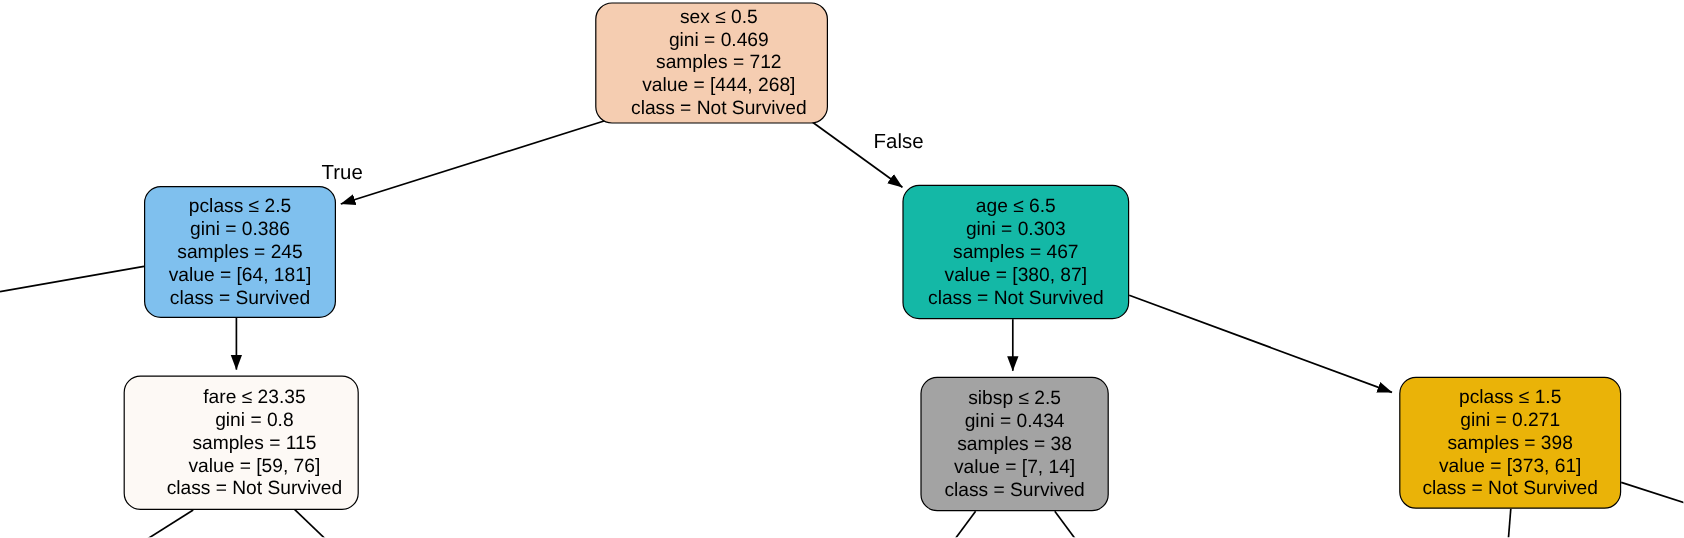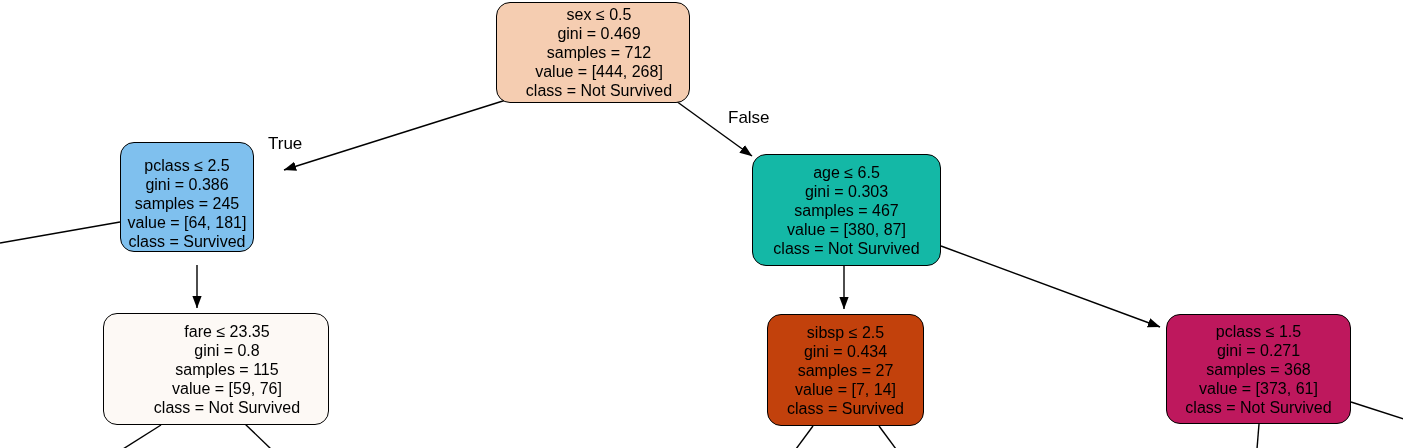--- a/index.html
+++ b/index.html
@@ -36,22 +36,22 @@
     flex-direction: column;
     justify-content: center;
     align-items: center;
     text-align: center;
     font-size: 16px;
     line-height: 19px;
     color: #000000;
     white-space: nowrap;
   }
   .node-root     { left: 496px;  top: 2px;   width: 194px; height: 101px; padding-left: 12px; }
-  .node-pclass25 { left: 120px;  top: 142px; width: 134px; height: 110px; justify-content: flex-end; }
-  .node-fare     { left: 103px;  top: 313px; width: 226px; height: 112px; padding-left: 22px; }
+  .node-pclass25 { left: 120px;  top: 155px; width: 160px; height: 110px; }
+  .node-fare     { left: 103px;  top: 313px; width: 196px; height: 112px; padding-left: 22px; }
   .node-age      { left: 752px;  top: 154px; width: 189px; height: 112px; }
   .node-sibsp    { left: 767px;  top: 314px; width: 157px; height: 112px; }
   .node-pclass15 { left: 1166px; top: 314px; width: 185px; height: 110px; }
   .edge-label {
     position: absolute;
     font-size: 17px;
     color: #000000;
   }
   .label-true  { left: 268px; top: 134px; }
   .label-false { left: 728px; top: 108px; }
@@ -109,29 +109,29 @@
   </div>
 
   <div class="tree-node node-age" style="background: #14b8a6;">
     <span>age ≤ 6.5</span>
     <span>gini = 0.303</span>
     <span>samples = 467</span>
     <span>value = [380, 87]</span>
     <span>class = Not Survived</span>
   </div>
 
-  <div class="tree-node node-sibsp" style="background: #c2410c;">
+  <div class="tree-node node-sibsp" style="background: #a3a3a3;">
     <span>sibsp ≤ 2.5</span>
     <span>gini = 0.434</span>
-    <span>samples = 27</span>
+    <span>samples = 38</span>
     <span>value = [7, 14]</span>
     <span>class = Survived</span>
   </div>
 
-  <div class="tree-node node-pclass15" style="background: #be185d;">
+  <div class="tree-node node-pclass15" style="background: #eab308;">
     <span>pclass ≤ 1.5</span>
     <span>gini = 0.271</span>
-    <span>samples = 368</span>
+    <span>samples = 398</span>
     <span>value = [373, 61]</span>
     <span>class = Not Survived</span>
   </div>
 
 </div>
 
 </body></html>

